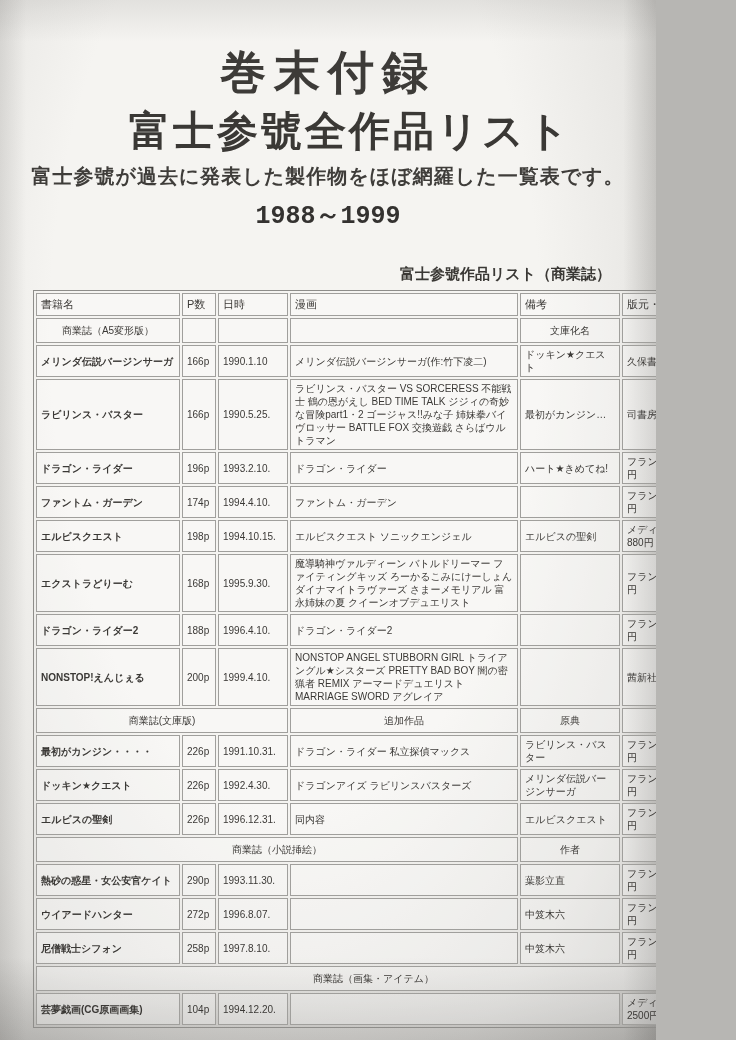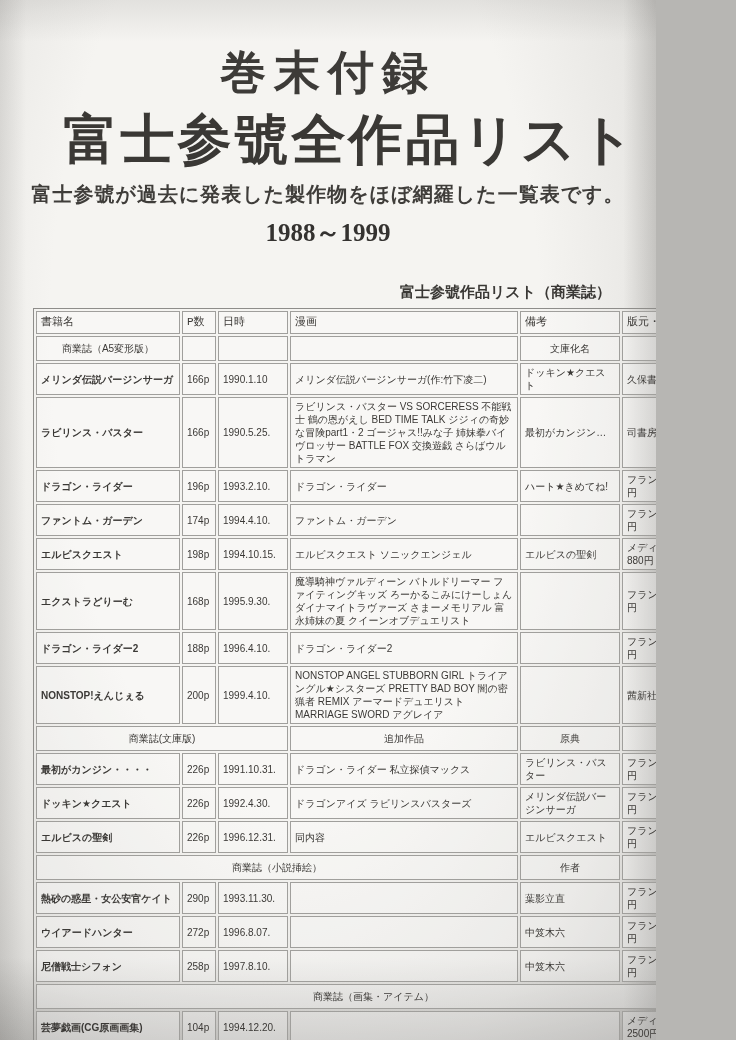--- a/index.html
+++ b/index.html
@@ -25,38 +25,38 @@
     font-weight:bold;
     font-size:46px;
     letter-spacing:8px;
     color:#3d3b38;
   }
   .main-title{
     margin-top:0px;
     text-align:center;
     font-family:"Liberation Serif","DejaVu Serif",serif;
     font-weight:bold;
-    font-size:54px;
+    font-size:41px;
     letter-spacing:3px;
     color:#3a3835;
     margin-left:45px;
   }
   .subtitle{
     margin-top:4px;
     text-align:center;
     font-family:"Liberation Serif","DejaVu Serif",serif;
     font-weight:bold;
     font-size:20px;
     letter-spacing:1px;
     color:#3f3d3a;
   }
   .years{
     margin-top:8px;
     text-align:center;
-    font-family:Liberation Serif, serif;
+    font-family:Liberation Mono, monospace;
     font-weight:bold;
     font-size:25px;
     color:#343230;
   }
   .table-caption{
     margin:34px 45px 6px 0;
     text-align:right;
     font-family:"Liberation Serif","DejaVu Serif",serif;
     font-weight:bold;
     font-size:15px;
@@ -79,21 +79,20 @@
     vertical-align:middle;
     color:#3b3936;
     background:rgba(255,255,255,0.28);
     overflow:hidden;
   }
   table.works th{
     text-align:left;
     font-weight:normal;
     font-size:11px;
     height:17px;
-    font-family:Liberation Mono, monospace;
   }
   td.title-col{
     font-weight:bold;
     font-size:11.5px;
     white-space:pre-line;
   }
   td.b{font-weight:normal;font-size:11px;text-align:center;}
   tr.normal td{height:19px;}
 </style>
 </head>

